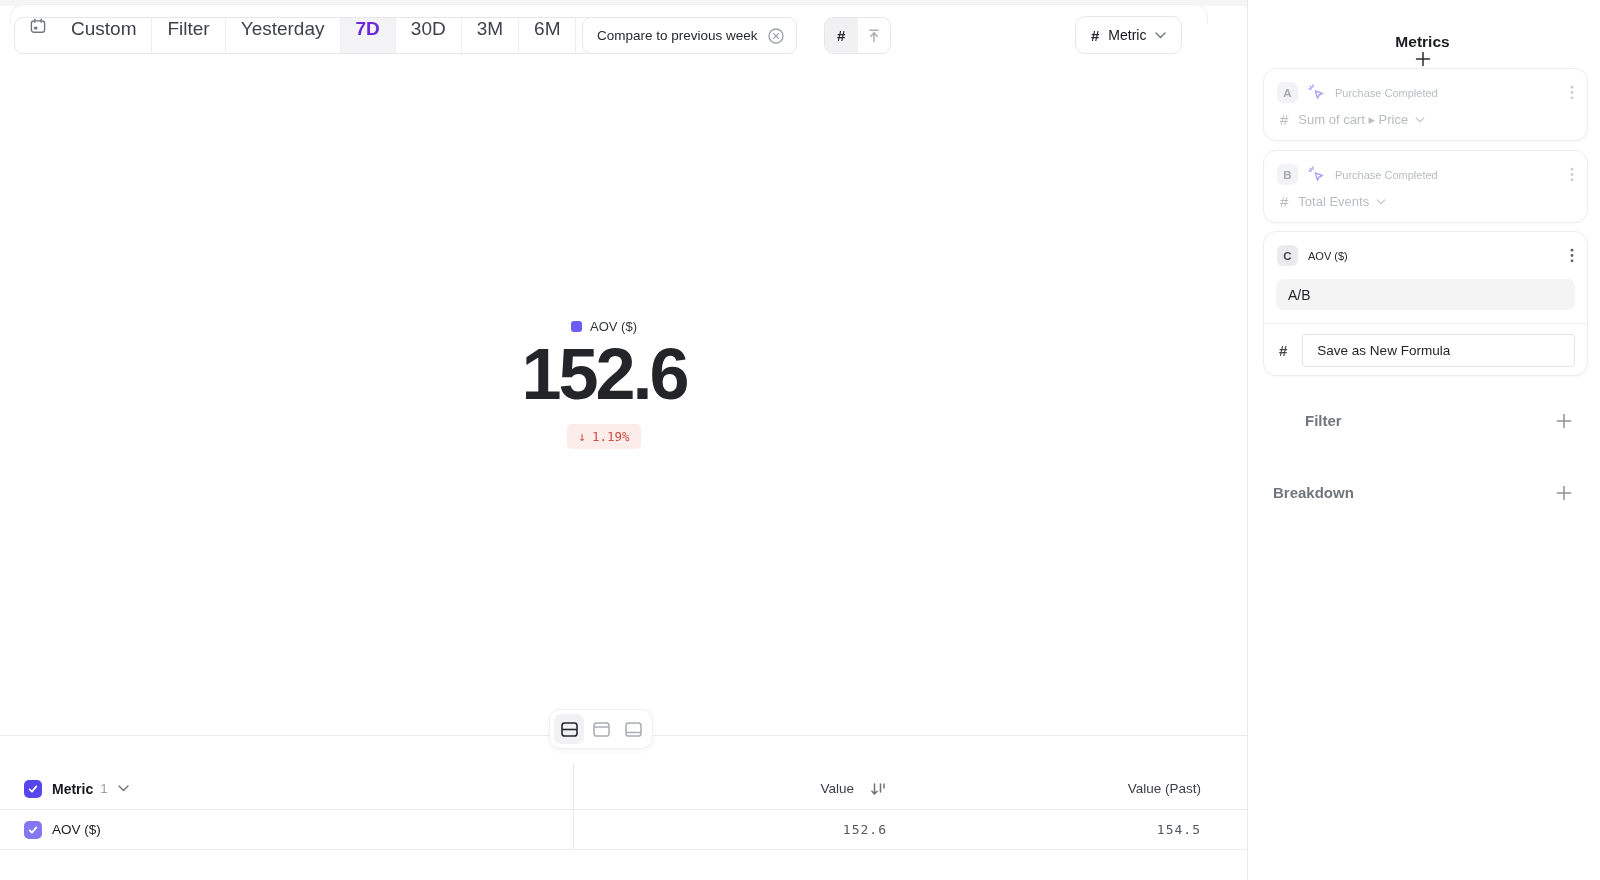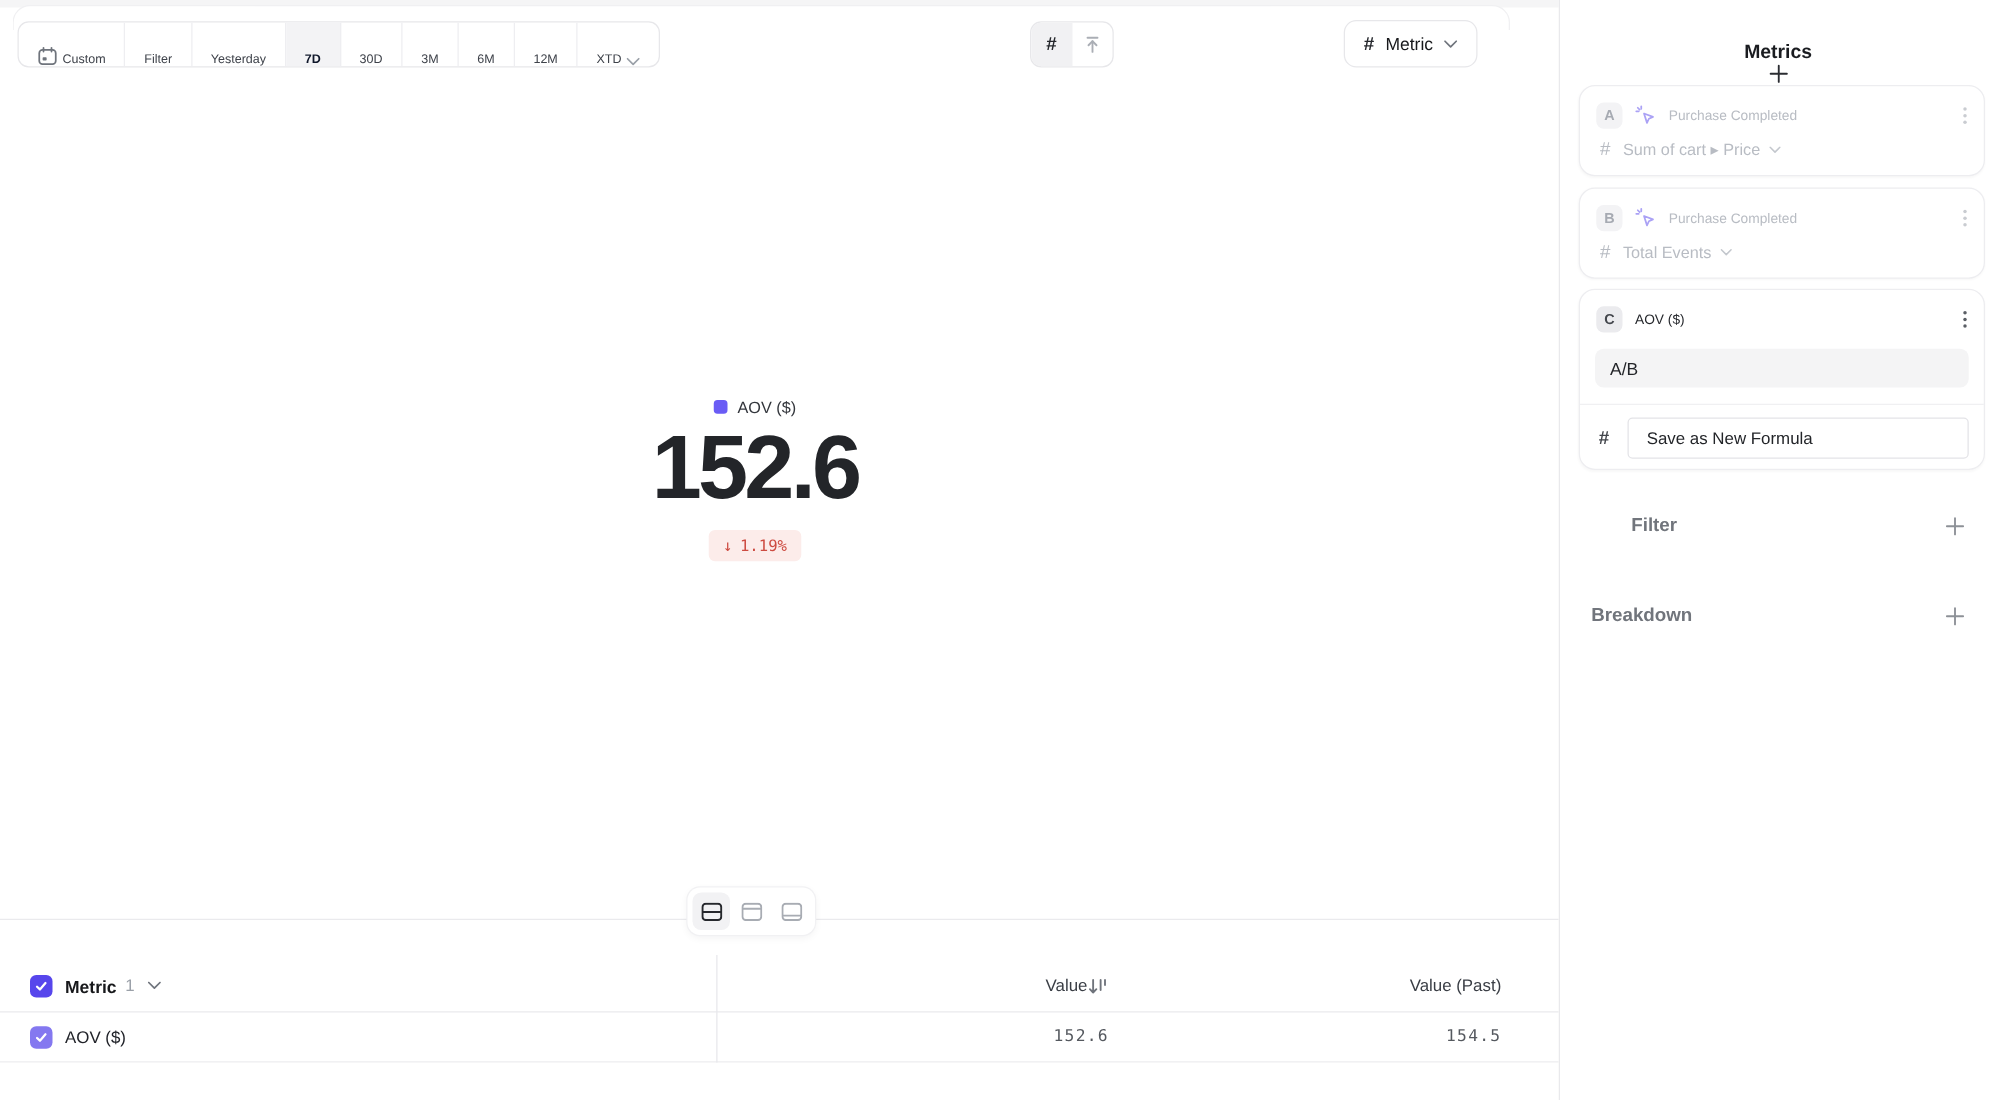--- a/index.html
+++ b/index.html
@@ -9,24 +9,24 @@
 
   
   .main { position:absolute; left:0; top:0; width:1247px; height:880px; background:#fff; }
   .top-strip { position:absolute; left:0; top:0; width:100%; height:6px; background:#f5f5f6; }
   .sheet-edge { position:absolute; left:10px; top:4px; width:1198px; height:20px; background:#fff;
     border:1px solid #f0f0f2; border-bottom:none; border-radius:14px 14px 0 0; }
 
   
   .date-seg { position:absolute; left:14px; top:17px; height:37px; display:flex; align-items:stretch;
     border:1px solid #e7e7ea; border-radius:9px; background:#fff; overflow:hidden; }
-  .seg { display:flex; align-items:flex-end; gap:4px; padding:0 15px; font-size:10px; color:#3e424a;
+  .seg { display:flex; align-items:flex-start; gap:25px; padding:0 15px; font-size:19px; color:#3e424a;
     border-right:1px solid #eeeef1; cursor:pointer; white-space:nowrap; }
   .seg:last-child { border-right:none; }
-  .seg.active { background:#f3f3f5; color:#0f172a; font-weight:700; }
+  .seg.active { background:#f3f3f5; color:#6d28d9; font-weight:700; }
 
   
   .compare-chip { position:absolute; left:582px; top:17px; height:37px; display:flex; align-items:center; gap:9px;
     padding:0 11px 0 14px; border:1px solid #e7e7ea; border-radius:9px; background:#fff; font-size:13.5px; color:#26282d; }
 
   
   .view-toggle { position:absolute; left:824px; top:17px; height:37px; width:67px; display:flex;
     border:1px solid #e7e7ea; border-radius:9px; background:#fff; overflow:hidden; }
   .vt-cell { flex:1; display:flex; align-items:center; justify-content:center; cursor:pointer; }
   .vt-cell.active { background:#f1f1f3; }
@@ -52,21 +52,21 @@
     background:#fff; border-radius:10px; box-shadow:0 0 0 1px #f1f1f3, 0 2px 7px rgba(20,20,30,0.06); }
   .ls-btn { width:30px; height:30px; border-radius:7px; display:flex; align-items:center; justify-content:center; cursor:pointer; }
   .ls-btn.active { background:#f2f2f4; }
 
   
   .table { position:absolute; left:0; top:768px; width:1247px; }
   .t-row { display:flex; align-items:center; }
   .t-head { height:42px; border-bottom:1px solid #eaeaed; }
   .t-body { height:40px; border-bottom:1px solid #ededf0; }
   .cell-metric { width:573px; display:flex; align-items:center; gap:10px; padding-left:24px; }
-  .cell-num { width:314px; display:flex; align-items:center; justify-content:flex-end; gap:0; }
+  .cell-num { width:314px; display:flex; align-items:center; justify-content:flex-end; gap:16px; }
   .col-div { position:absolute; left:573px; top:-4px; width:1px; height:86px; background:#e8e8eb; }
   .checkbox { width:18px; height:18px; border-radius:5px; display:flex; align-items:center; justify-content:center; cursor:pointer; }
   .cb-dark { background:#5746ec; }
   .cb-light { background:#8478f0; }
   .th-metric { font-size:14px; font-weight:700; color:#17181b; }
   .th-index { font-size:13.5px; color:#9aa0a8; margin-left:-3px; }
   .th-col { font-size:13.5px; color:#3a3e45; }
   .num { font-family:"DejaVu Sans Mono", monospace; font-size:13px; color:#55595f; letter-spacing:1px; }
   .row-label { font-size:13.5px; color:#212329; }
 
@@ -138,20 +138,29 @@
     <div class="seg">
       <span>XTD</span>
       <span>
         <svg width="11" height="7" viewBox="0 0 11 7" fill="none" stroke="#9aa0a8" stroke-width="1.4" stroke-linecap="round" stroke-linejoin="round">
             <path d="M1 1l4.5 4.5L10 1"></path>
           </svg>
       </span>
     </div>
   </div>
 
+  <div class="compare-chip">
+    <span>Compare to previous week</span>
+    <span class="icon-btn">
+      <svg width="18" height="18" viewBox="0 0 18 18" fill="none" stroke="#9aa0a8" stroke-width="1.3">
+        <circle cx="9" cy="9" r="7"></circle>
+        <path d="M6.6 6.6l4.8 4.8M11.4 6.6l-4.8 4.8" stroke-linecap="round"></path>
+      </svg>
+    </span>
+  </div>
 
   <div class="view-toggle">
     <div class="vt-cell active">
       <span class="hash">#</span>
     </div>
     <div class="vt-cell">
       <span>
         <svg width="16" height="16" viewBox="0 0 16 16" fill="none" stroke="#aaaeb5" stroke-width="1.5" stroke-linecap="round" stroke-linejoin="round">
           <path d="M8 13.5V5"></path>
             <path d="M4.8 8.2L8 5l3.2 3.2"></path>

